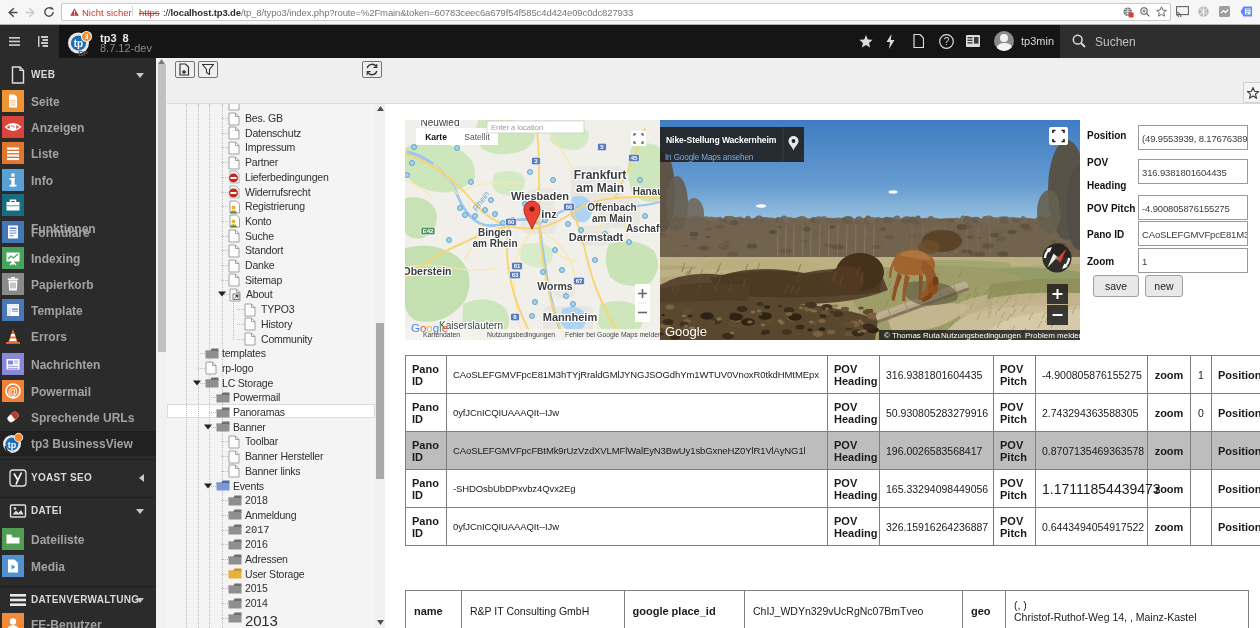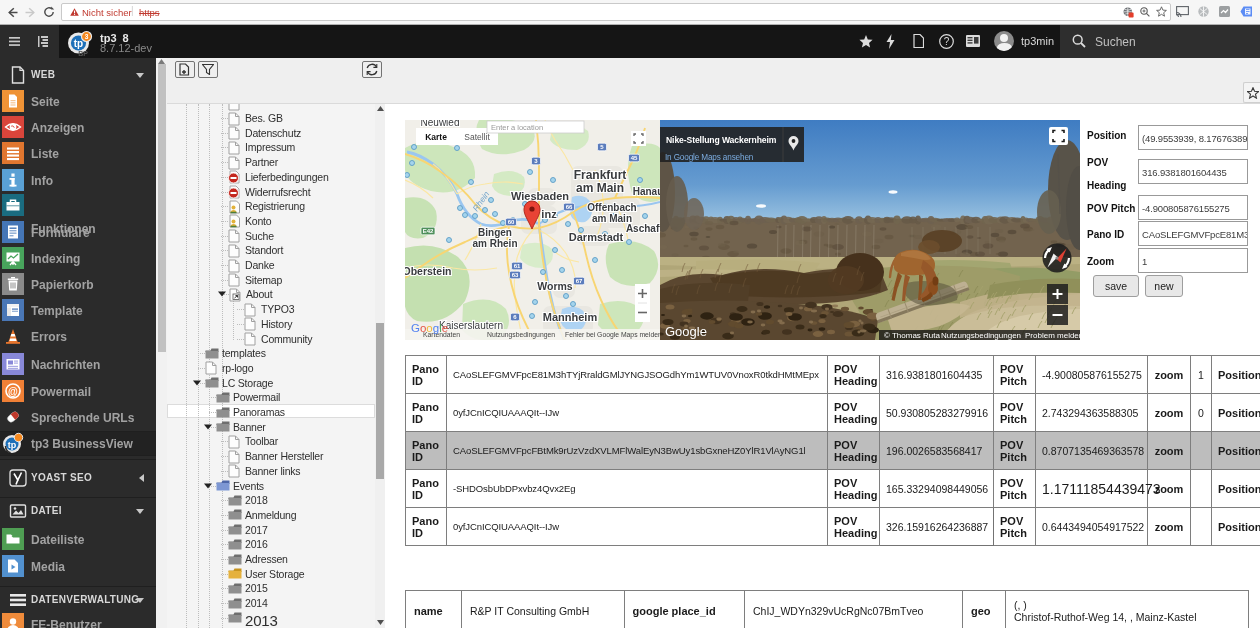--- a/index.html
+++ b/index.html
@@ -29,20 +29,21 @@
 
   <div class="abs" style="left:61px;top:2.5px;width:1110px;height:18px;background:#fff;border:1px solid #c9c9c9;border-radius:2px;"></div>
   <svg class="abs" style="left:70px;top:8px;" width="9" height="8" viewBox="0 0 9 8">
         <path d="M4.5 0.3 L8.8 7.7 H0.2 Z" fill="#c0392f"></path>
         <rect x="4" y="2.6" width="1.1" height="2.6" fill="#fff"></rect>
         <rect x="4" y="5.8" width="1.1" height="1.1" fill="#fff"></rect>
       </svg>
   <div class="abs" style="left:82px;top:6.5px;font-size:9.5px;color:#c0392f;">Nicht sicher</div>
   <div class="abs" style="left:131px;top:5px;font-size:10px;color:#cfcfcf;">|</div>
   <div class="abs" style="left:139px;top:6.5px;font-size:9.5px;color:#c0392f;text-decoration:line-through;">https</div>
+  <div class="abs" style="left:163px;top:6.5px;font-size:9.5px;color:#2b2b2b;white-space:nowrap;letter-spacing:-0.12px;">://<b>localhost.tp3.de</b><span style="color:#777;">/tp_8/typo3/index.php?route=%2Fmain&amp;token=60783ceec6a679f54f585c4d424e09c0dc827933</span></div>
 
   <svg class="abs" style="left:1123px;top:6.5px;" width="11" height="11" viewBox="0 0 11 11">
         <circle cx="4.8" cy="4.8" r="4.3" fill="#6a6e72"></circle>
         <path d="M0.7 4.8 h8.2 M4.8 0.6 v8.4 M1.6 2.3 q3.2 1.8 6.4 0 M1.6 7.3 q3.2 -1.8 6.4 0" stroke="#fff" stroke-width="0.7" fill="none"></path>
         <rect x="5.6" y="5.6" width="5" height="5" fill="#e33e2b" rx="0.8"></rect>
       </svg>
   <svg class="abs" style="left:1140px;top:6.5px;" width="10" height="10" viewBox="0 0 10 10">
         <circle cx="4" cy="4" r="3.2" fill="none" stroke="#5c5c5c" stroke-width="1.1"></circle>
         <path d="M6.4 6.4 L9.4 9.4" stroke="#5c5c5c" stroke-width="1.2"></path>
         <path d="M2.5 4 h3 M4 2.5 v3" stroke="#5c5c5c" stroke-width="0.9"></path>
@@ -526,21 +527,21 @@
 <svg class="abs" style="left:228px;top:509.4px;" width="14" height="11" viewBox="0 0 14 11">
         <path d="M0.5 2.5 H5.5 L6.5 0.5 H13.5 V4 H0.5 Z" fill="#6e6e6e"></path>
         <rect x="0.5" y="3" width="13" height="7.5" fill="#8f8f8f"></rect>
       </svg>
 <div class="abs" style="left:245px;top:508.9px;font-size:10.5px;color:#2e2e2e;letter-spacing:-0.2px;">Anmeldung</div>
 <div class="abs" style="left:221px;top:529.6px;width:7px;height:0;border-top:1px dotted #bdbdbd;"></div>
 <svg class="abs" style="left:228px;top:524.1px;" width="14" height="11" viewBox="0 0 14 11">
         <path d="M0.5 2.5 H5.5 L6.5 0.5 H13.5 V4 H0.5 Z" fill="#6e6e6e"></path>
         <rect x="0.5" y="3" width="13" height="7.5" fill="#8f8f8f"></rect>
       </svg>
-<div class="abs" style="left:245px;top:523.6px;font-size:10.5px;color:#2e2e2e;letter-spacing:-0.2px;">2017</div>
+<div class="abs" style="left:245px;top:523.6px;font-size:10.5px;color:#2e2e2e;letter-spacing:-0.2px;font-family:Liberation Mono, monospace;">2017</div>
 <div class="abs" style="left:221px;top:544.3px;width:7px;height:0;border-top:1px dotted #bdbdbd;"></div>
 <svg class="abs" style="left:228px;top:538.8px;" width="14" height="11" viewBox="0 0 14 11">
         <path d="M0.5 2.5 H5.5 L6.5 0.5 H13.5 V4 H0.5 Z" fill="#6e6e6e"></path>
         <rect x="0.5" y="3" width="13" height="7.5" fill="#8f8f8f"></rect>
       </svg>
 <div class="abs" style="left:245px;top:538.3px;font-size:10.5px;color:#2e2e2e;letter-spacing:-0.2px;">2016</div>
 <div class="abs" style="left:221px;top:559.0px;width:7px;height:0;border-top:1px dotted #bdbdbd;"></div>
 <svg class="abs" style="left:228px;top:553.5px;" width="14" height="11" viewBox="0 0 14 11">
         <path d="M0.5 2.5 H5.5 L6.5 0.5 H13.5 V4 H0.5 Z" fill="#6e6e6e"></path>
         <rect x="0.5" y="3" width="13" height="7.5" fill="#8f8f8f"></rect>

